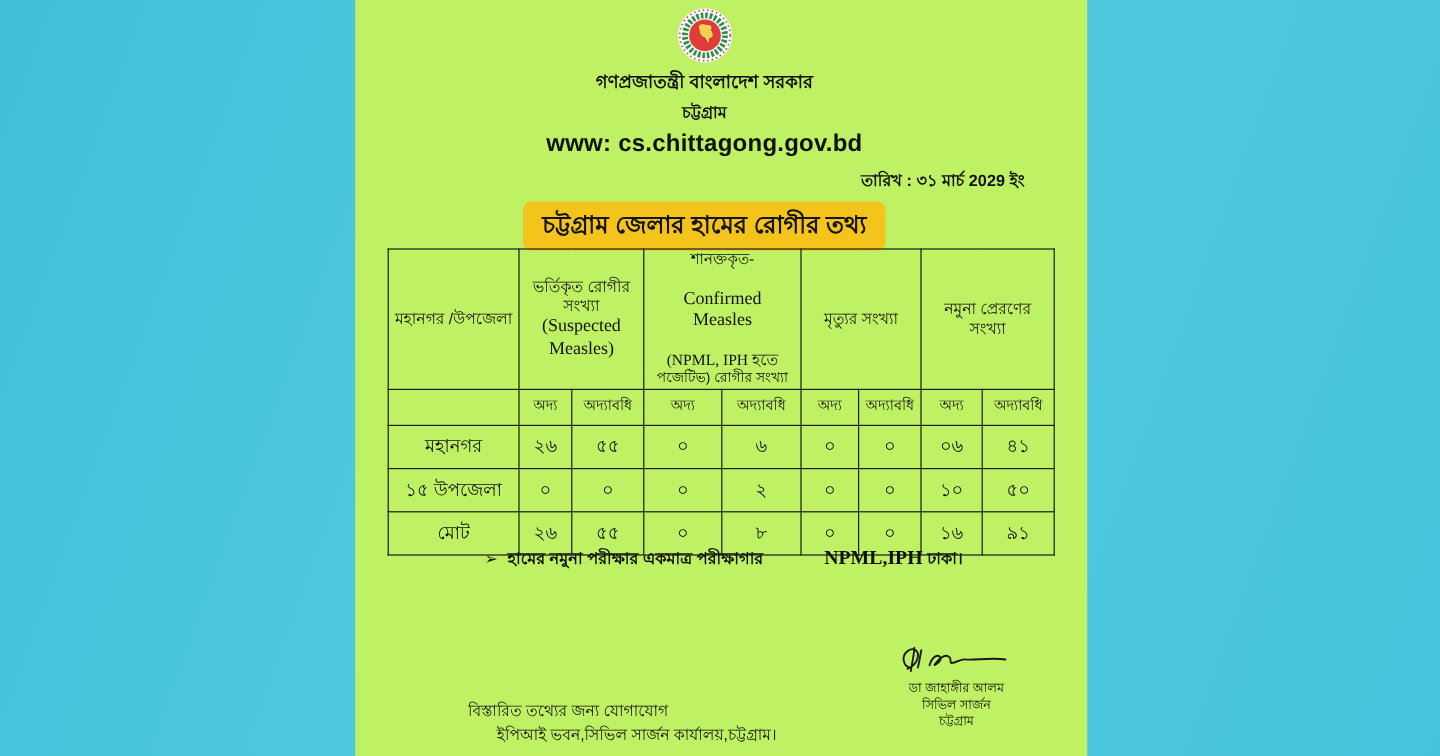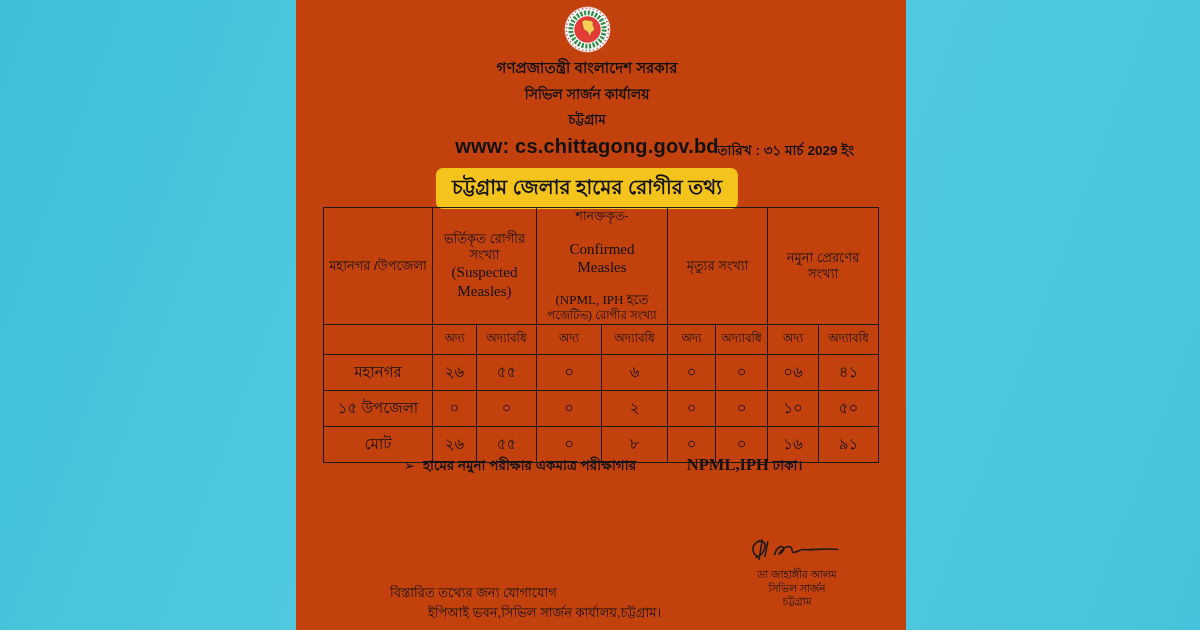--- a/index.html
+++ b/index.html
@@ -1,21 +1,21 @@
 <!DOCTYPE html>
 <html><head>
 <meta charset="utf-8">
 <style>
   html,body{margin:0;padding:0;}
   body{
     width:1200px;height:630px;overflow:hidden;position:relative;
     background:linear-gradient(110deg,#3fbfd7 0%,#55cce1 48%,#46c3da 100%);
     font-family:"Liberation Sans","DejaVu Sans",sans-serif;color:#111;
   }
-  .paper{position:absolute;left:296px;top:0;width:610px;height:630px;background:#c2410c;}
+  .paper{position:absolute;left:296px;top:0;width:610px;height:630px;background:#bef264;}
 
   
   .head{position:absolute;top:6px;left:0;right:28px;text-align:center;}
   .emblem{display:block;margin:0 auto 2px auto;}
   .org1{font-size:15px;font-weight:bold;margin-top:3px;}
   .org2{font-size:14px;font-weight:bold;margin-top:2px;}
   .org3{font-size:13.5px;font-weight:bold;margin-top:2px;}
   .site{font-size:20px;font-weight:bold;margin-top:3px;letter-spacing:.2px;}
   .date{position:absolute;top:140px;right:52px;font-size:13.5px;font-weight:bold;}
 
@@ -44,37 +44,36 @@
   .note .bullet{margin-right:8px;font-size:13px;}
   .note .code{font-family:"Liberation Serif","DejaVu Serif",serif;font-size:16.5px;margin-left:47px;}
 
   
   .sig{position:absolute;top:533px;left:436px;width:130px;text-align:center;}
   .sig svg{display:block;margin:0 auto -2px auto;}
   .sig .nm{font-size:10.5px;line-height:13.5px;}
 
   
   .foot{position:absolute;top:583px;left:94px;font-size:13px;line-height:20px;}
-  .foot .l2{margin-left:38px;}
+  .foot .l2{margin-left:24px;}
 </style>
 </head>
 <body>
 
 <div class="paper">
 
   <div class="head">
     <svg class="emblem" viewBox="0 0 48 48" width="47" height="47" aria-hidden="true">
       <circle cx="24" cy="24" r="23" fill="#ffffff" stroke="#e6e6e6" stroke-width="0.6"></circle>
       <circle cx="24" cy="24" r="21.5" fill="none" stroke="#d64545" stroke-width="1.6" stroke-dasharray="1.2 2.6"></circle>
       <circle cx="24" cy="24" r="17" fill="none" stroke="#2f8f46" stroke-width="5" stroke-dasharray="2.2 1.6"></circle>
       <circle cx="24" cy="24" r="13.5" fill="#e23c39"></circle>
       <path d="M19,15 c2,-1.5 4,-1 5.5,-0.5 c2,0.5 4,0 5,1.5 c1,1.5 -0.5,3 0.5,4.5 c1,1.5 1.5,3.5 0.5,5 c-0.8,1.2 -2,0 -2.5,1.5 c-0.5,1.5 -0.5,3.5 -1.5,3.5 c-1,0 -1.2,-1.8 -2,-3.5 c-0.8,-1.7 -2.5,-1 -3.5,-2.5 c-1,-1.5 -2,-2.5 -2,-4.5 c0,-2 -1.5,-3.5 0,-5 z" fill="#f3cf56" stroke="#b92b28" stroke-width="0.7"></path>
     </svg>
     <div class="org1">গণপ্রজাতন্ত্রী বাংলাদেশ সরকার</div>
-    <div class="org2">সিভিল সার্জন কার্যালয়</div>
     <div class="org3">চট্টগ্রাম</div>
     <div class="site">www: cs.chittagong.gov.bd</div>
   </div>
 
   <div class="date">তারিখ : ৩১ মার্চ 2029 ইং</div>
 
   <div class="banner">চট্টগ্রাম জেলার হামের রোগীর তথ্য</div>
 
   <table class="meas">
     <colgroup>

